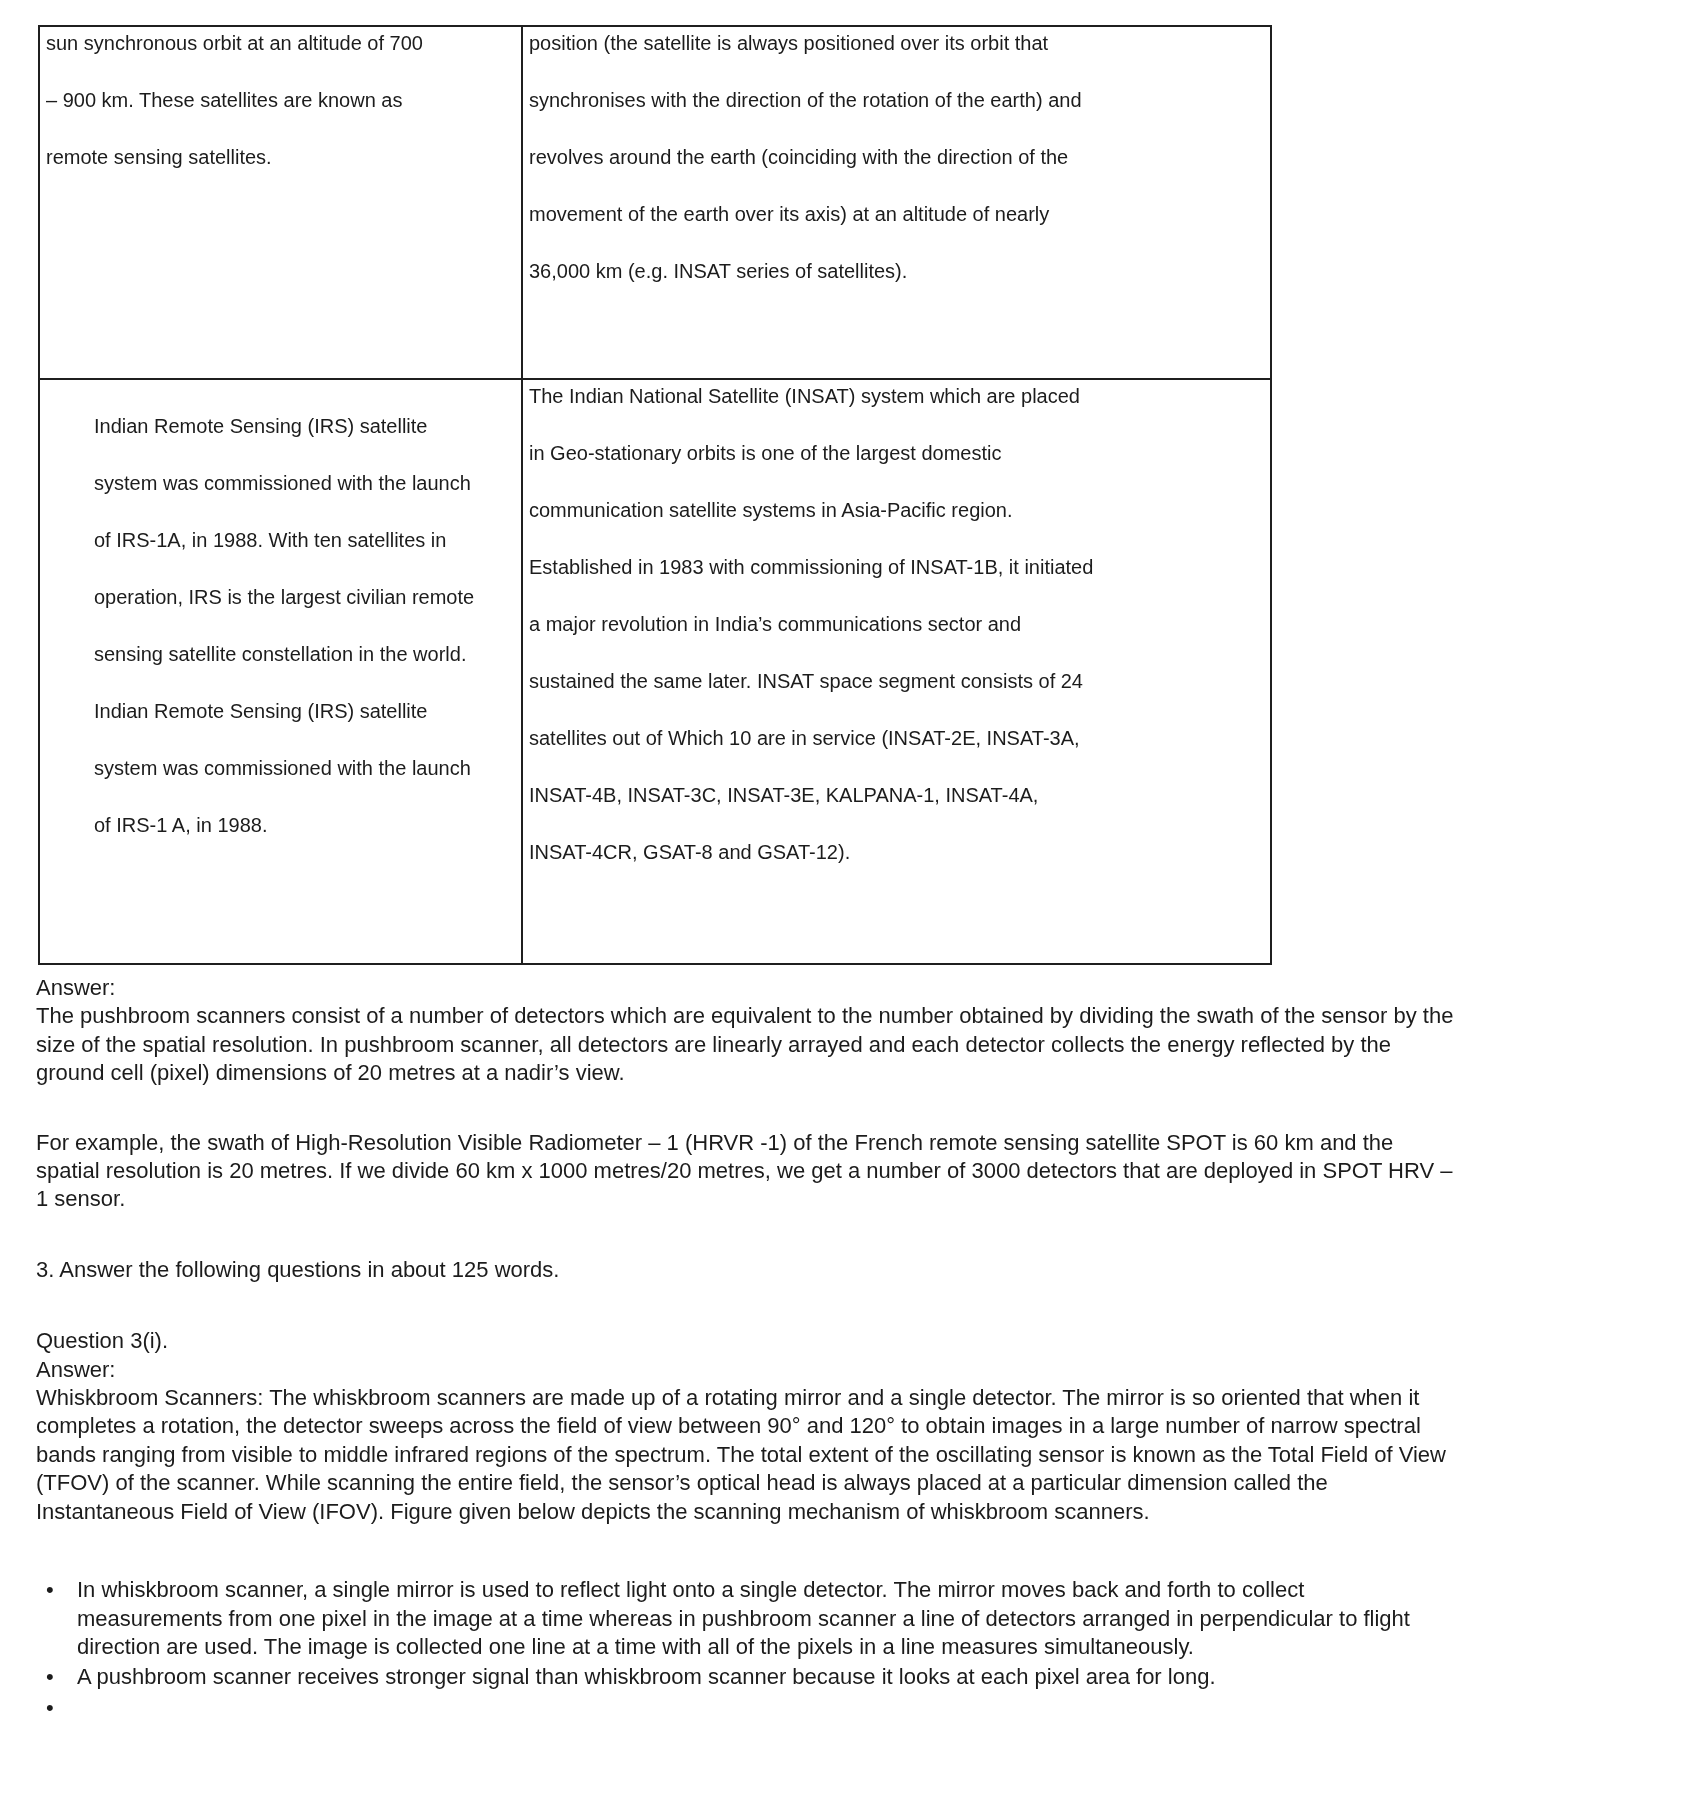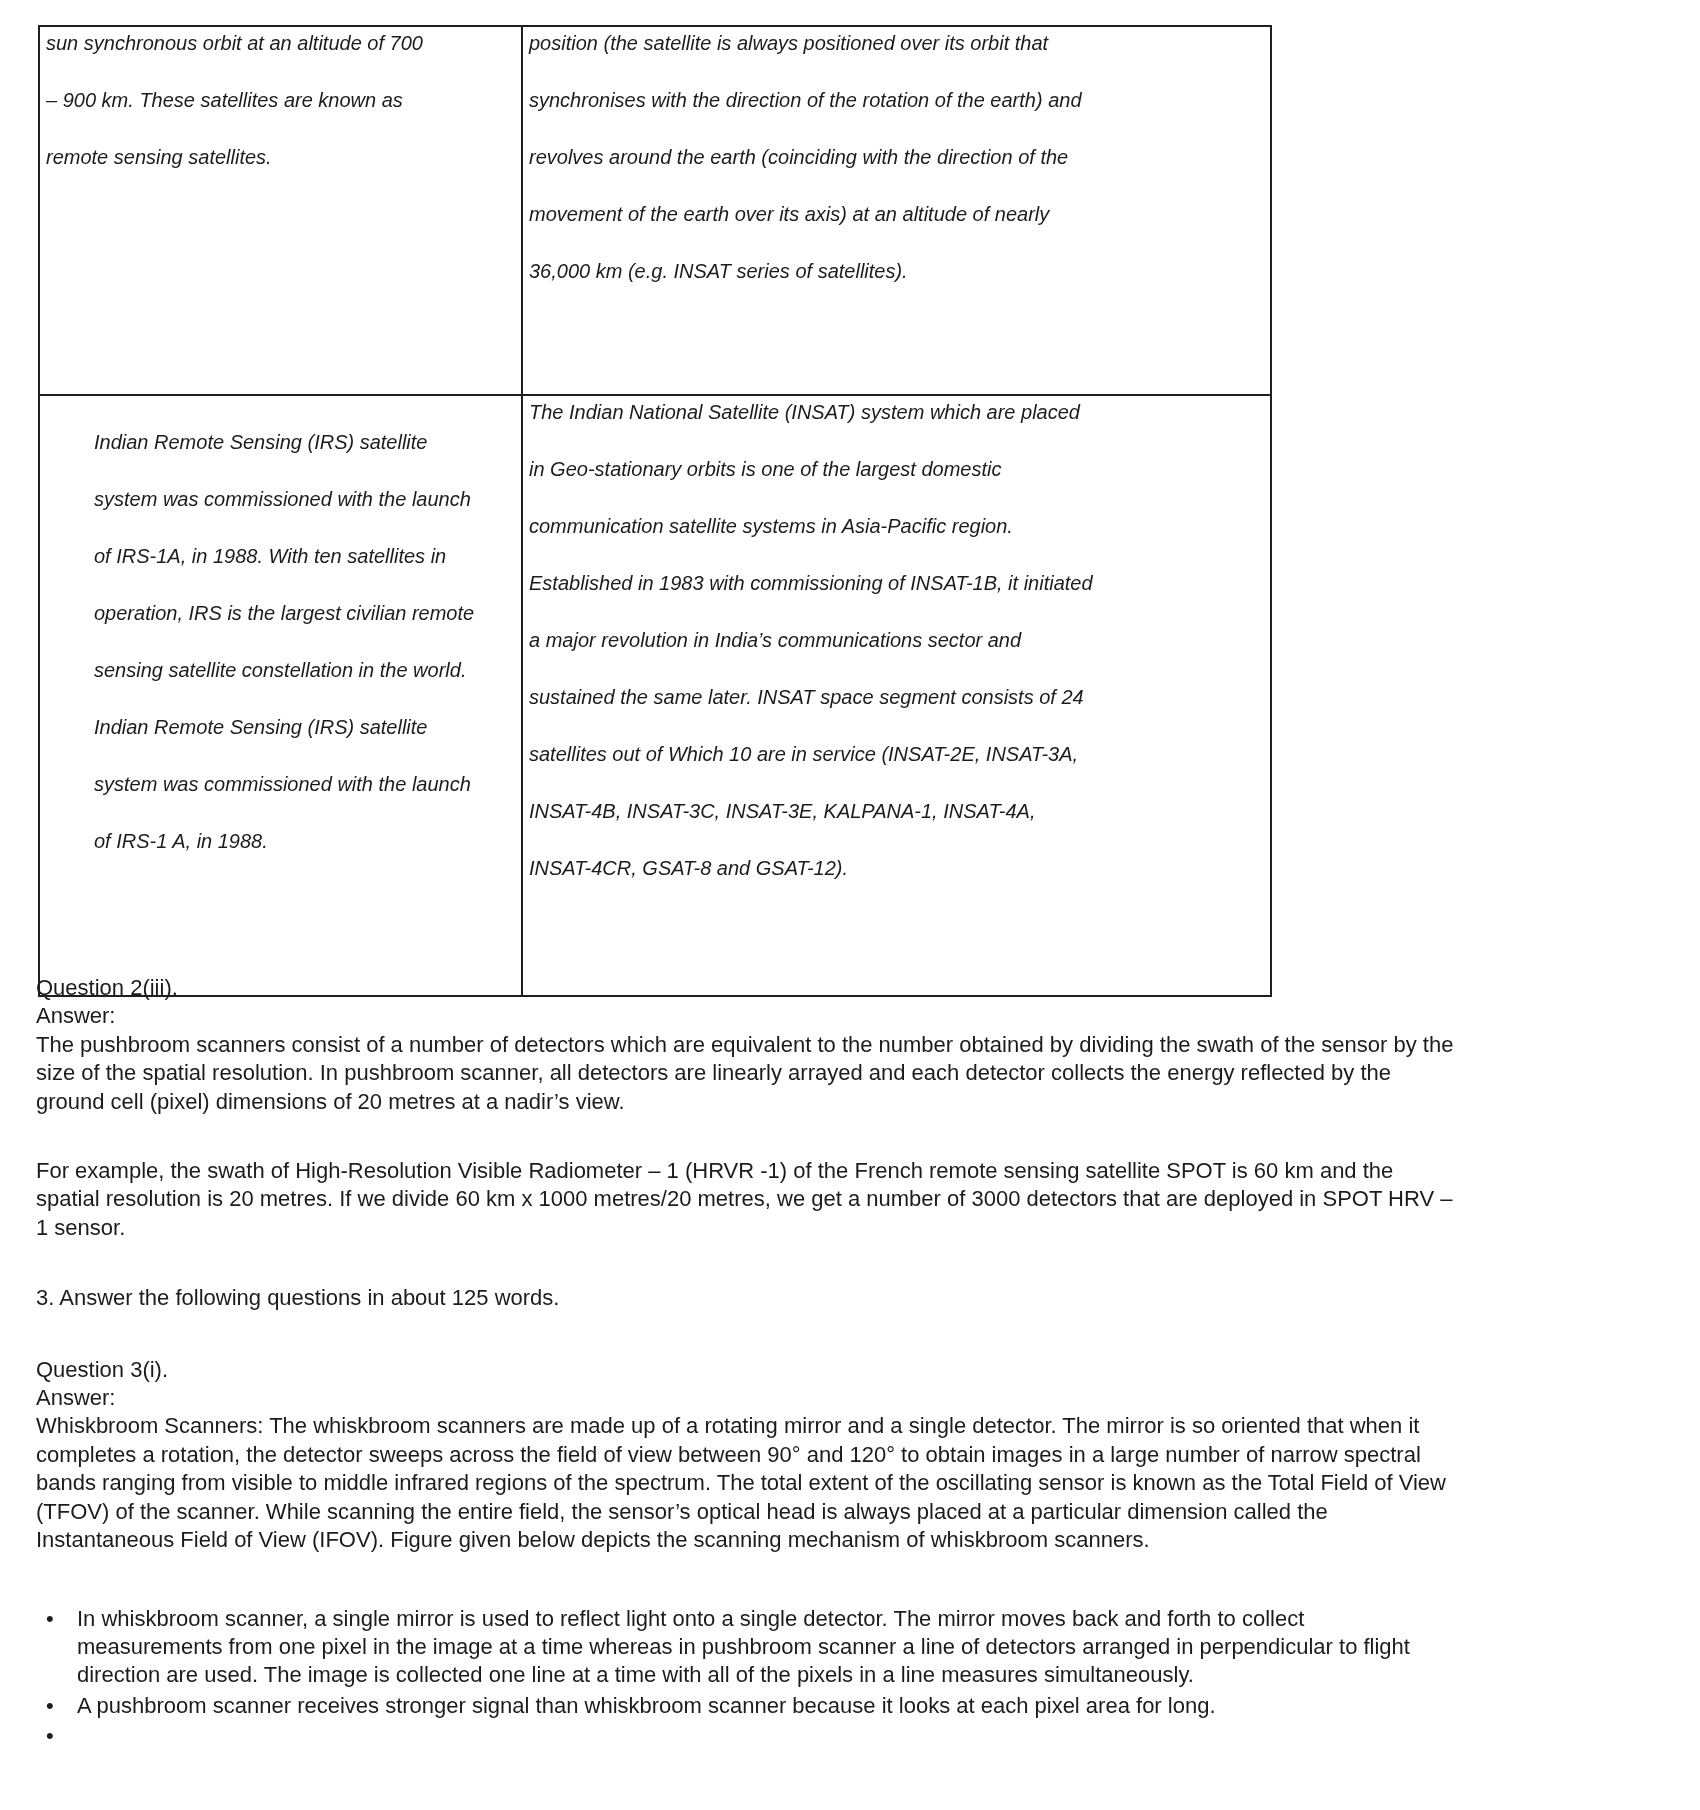--- a/index.html
+++ b/index.html
@@ -12,22 +12,21 @@
     overflow:hidden;
   }
   table.sat-table{
     position:absolute;left:38px;top:25px;
     border-collapse:collapse;table-layout:fixed;
     width:1200px;
   }
   table.sat-table td{
     border:2px solid #1f1f1f;
     vertical-align:top;
-    padding:0 8px 16px 6px;
-    font-style:italic;
+    padding:0 8px 0 6px;
   }
   td.c1{width:467px;}
   td.c2{width:733px;}
   tr.r1 td{height:351px;}
   tr.r2 td{height:583px;}
   .celltext{
     font-size:20px;
     line-height:57px;
     white-space:pre-line;
   }
@@ -102,21 +101,20 @@
 INSAT-4B, INSAT-3C, INSAT-3E, KALPANA-1, INSAT-4A,
 INSAT-4CR, GSAT-8 and GSAT-12).</div>
         </td>
       </tr>
     </tbody>
   </table>
 
   <div class="body-text">
 
     <div class="block blk-a">
-      <div>Question 2(iii).</div>
       <div>Answer:</div>
       <div class="pre">The pushbroom scanners consist of a number of detectors which are equivalent to the number obtained by dividing the swath of the sensor by the
 size of the spatial resolution. In pushbroom scanner, all detectors are linearly arrayed and each detector collects the energy reflected by the
 ground cell (pixel) dimensions of 20 metres at a nadir’s view.</div>
     </div>
 
     <div class="block blk-b pre">For example, the swath of High-Resolution Visible Radiometer – 1 (HRVR -1) of the French remote sensing satellite SPOT is 60 km and the
 spatial resolution is 20 metres. If we divide 60 km x 1000 metres/20 metres, we get a number of 3000 detectors that are deployed in SPOT HRV –
 1 sensor.</div>
 

